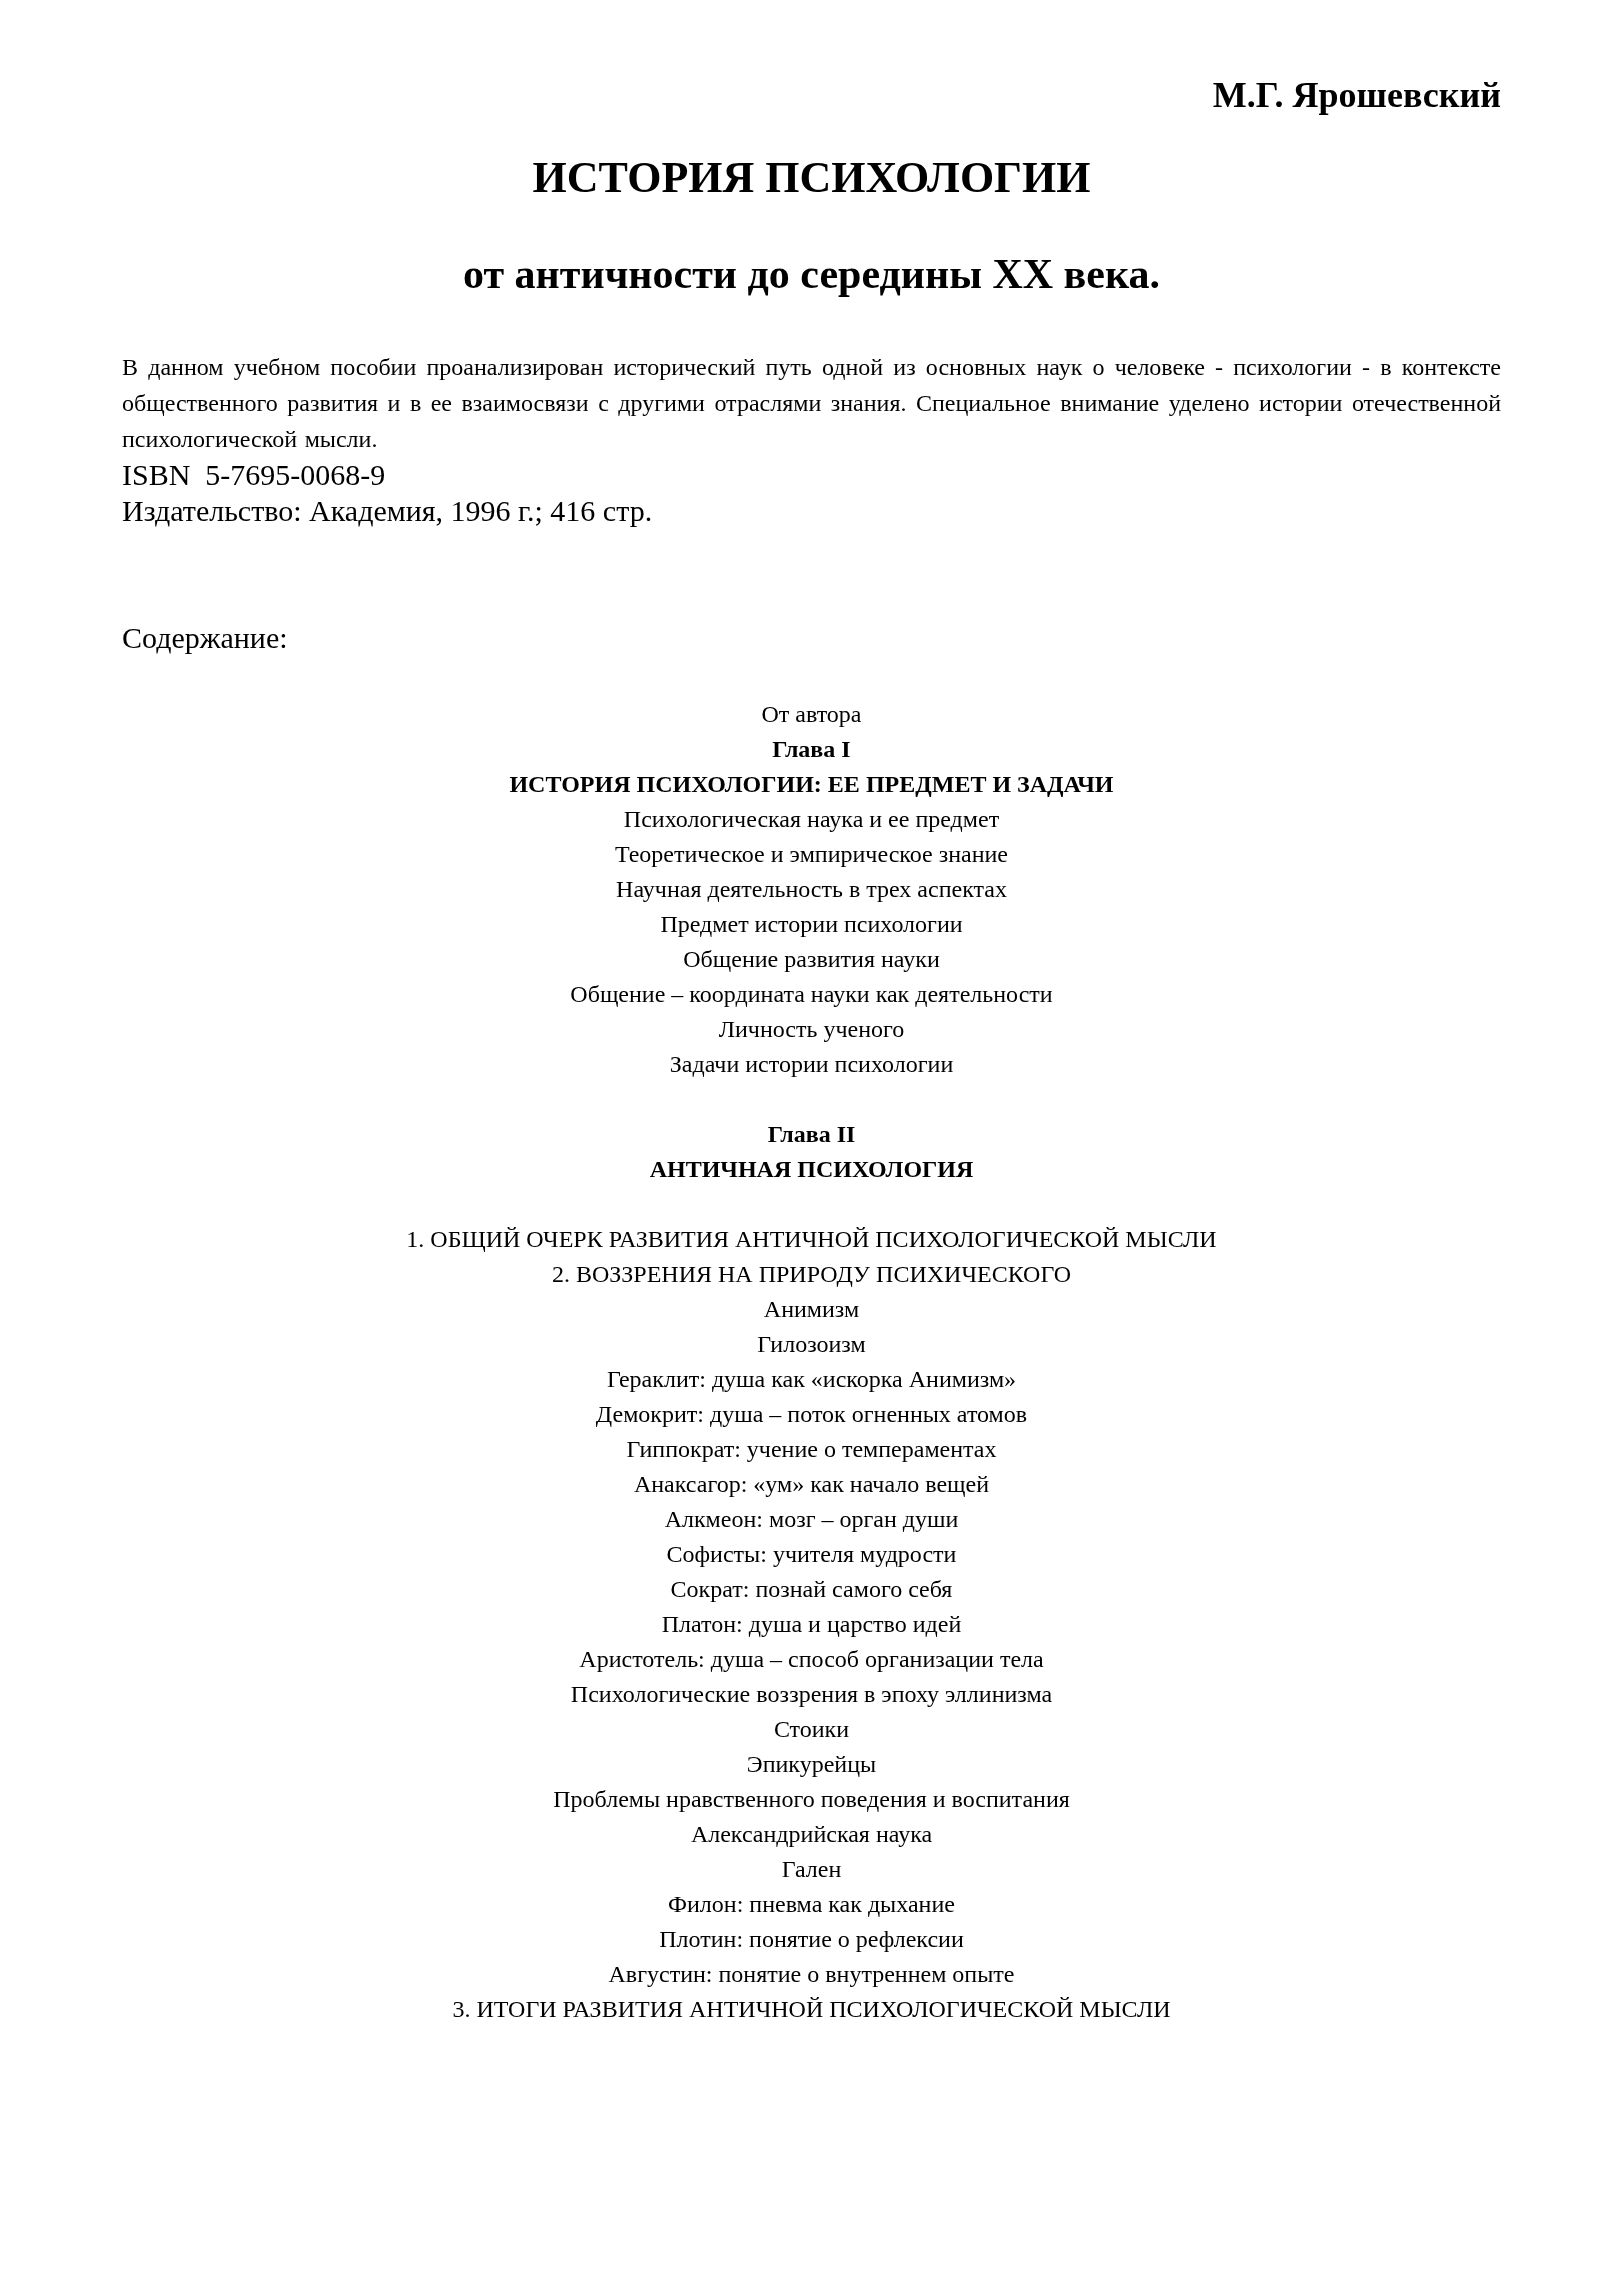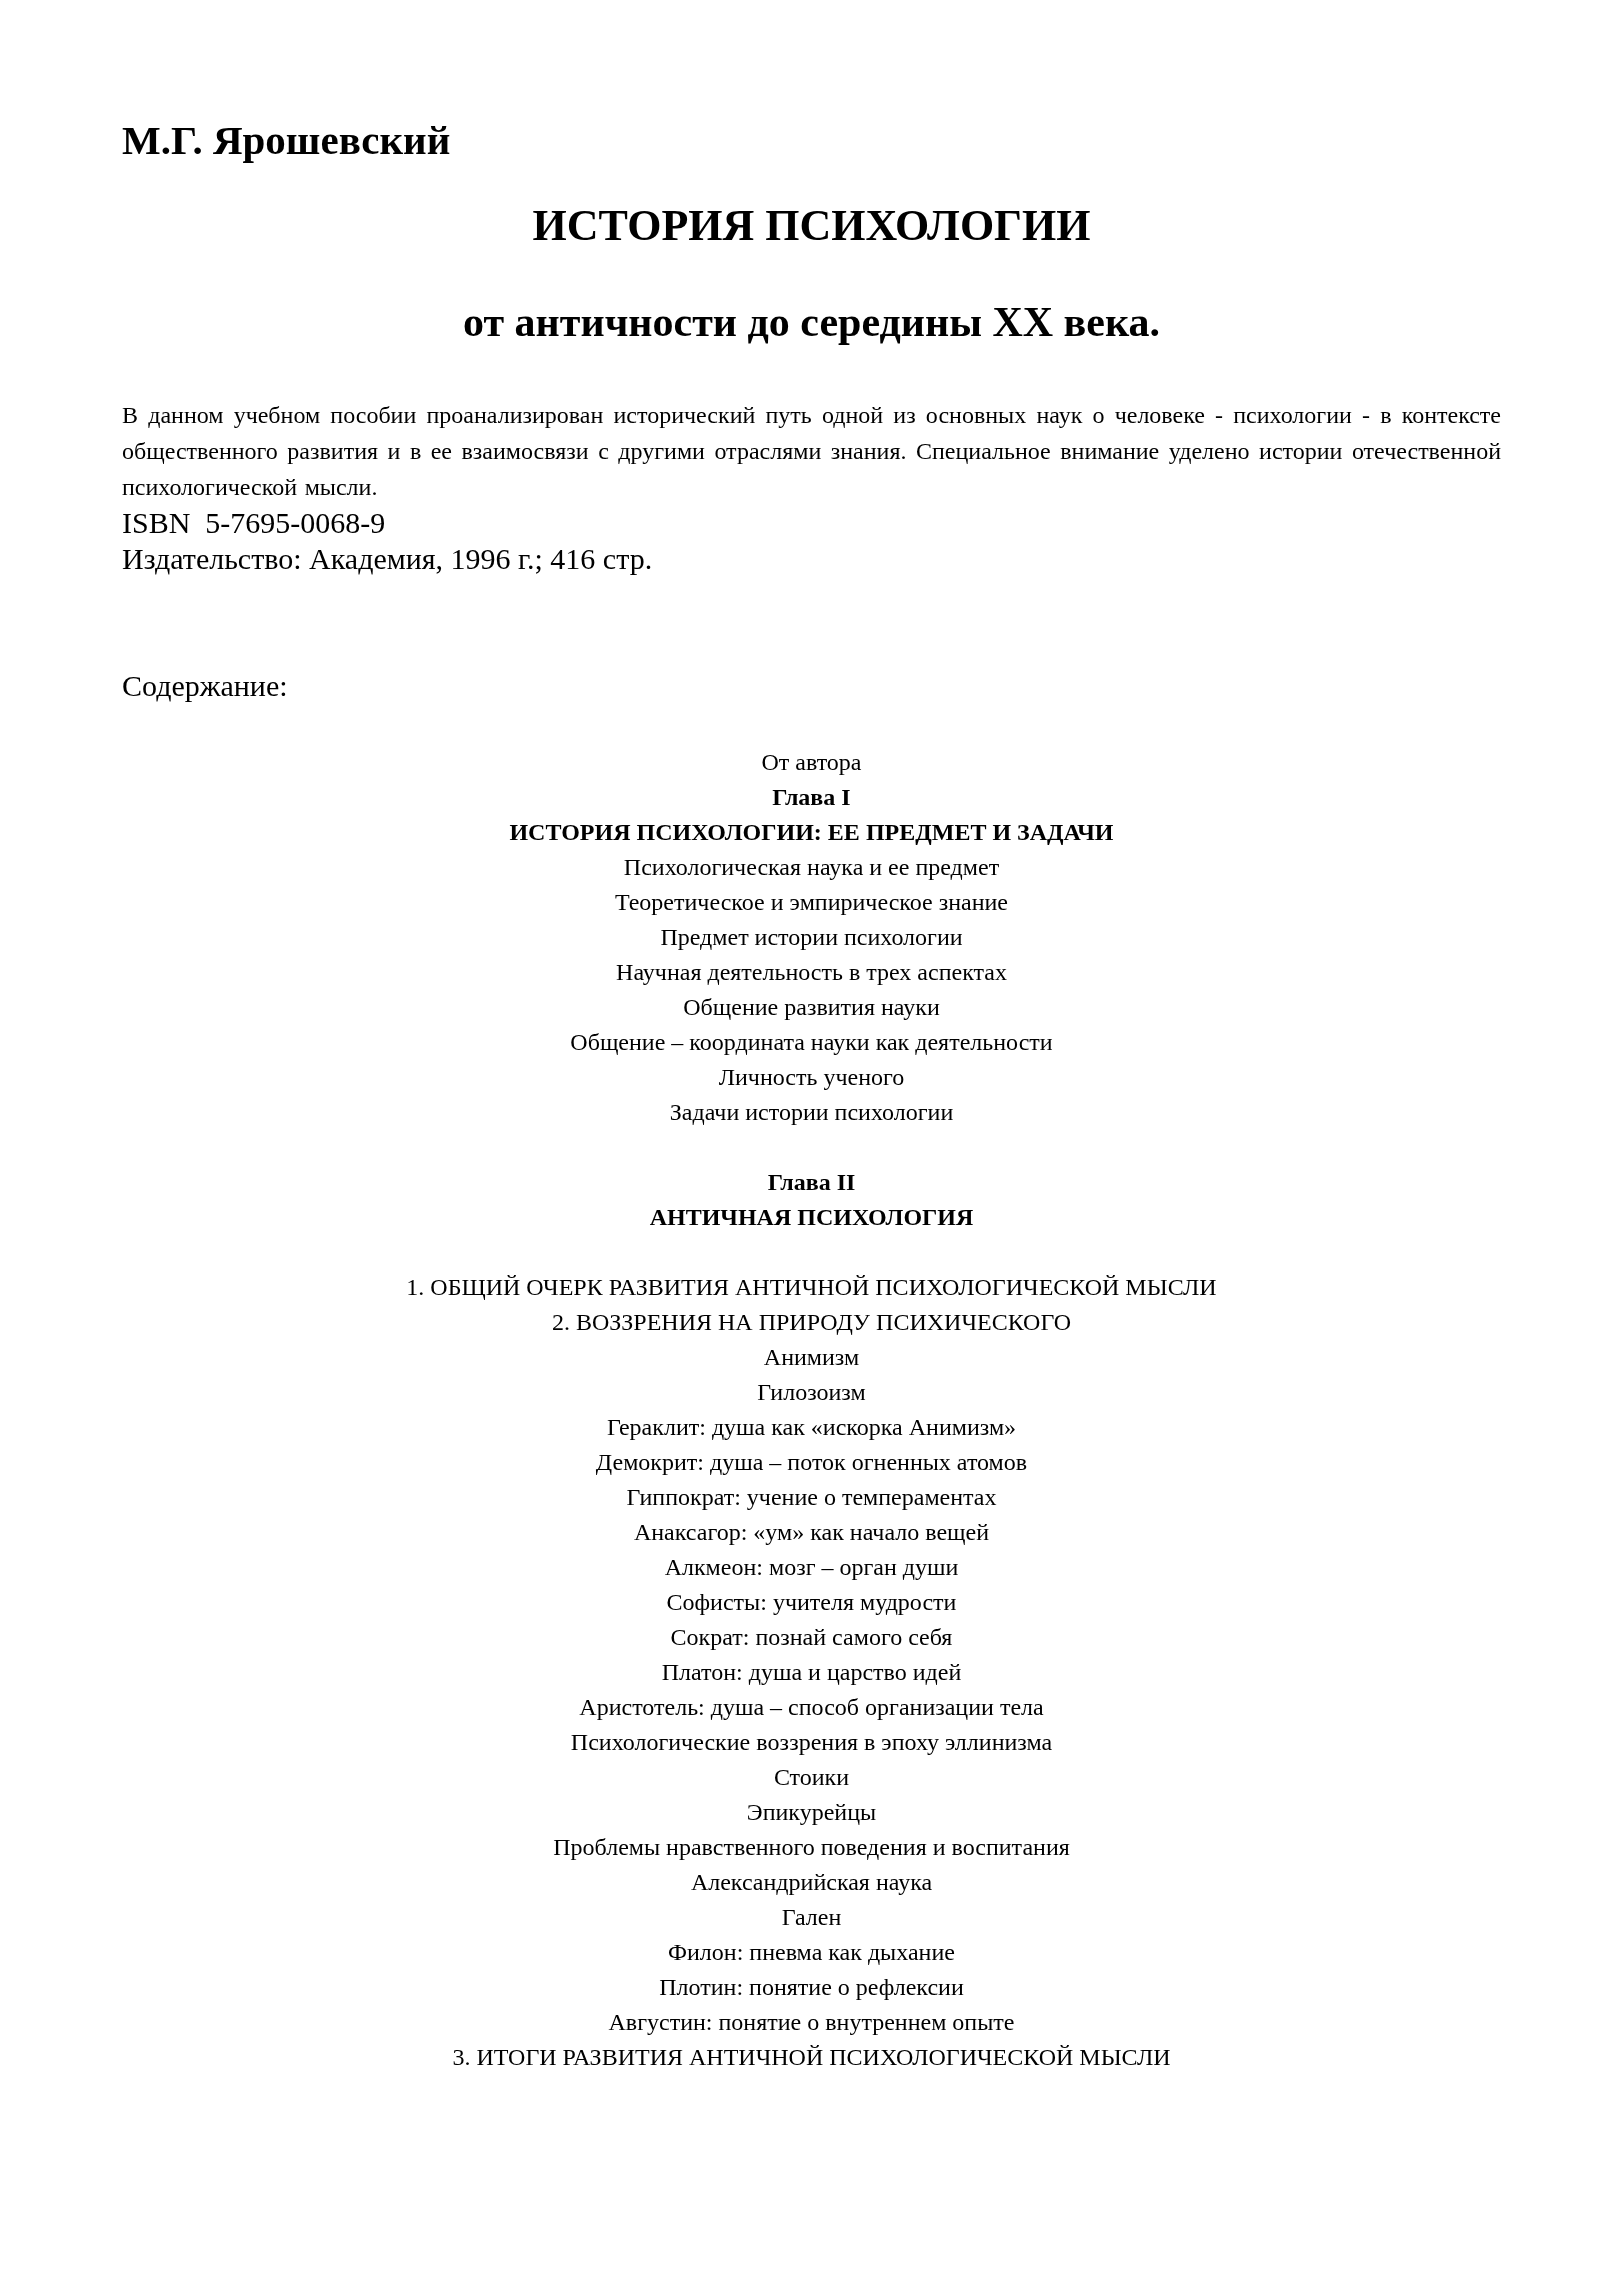--- a/index.html
+++ b/index.html
@@ -13,25 +13,25 @@
     height: 2295px;
     margin: 0 auto;
     background: #ffffff;
     color: #000000;
     font-family: "Liberation Serif", "DejaVu Serif", serif;
     box-sizing: border-box;
     padding: 0 122px;
     overflow: hidden;
   }
   .title-author {
-    margin-top: 116px;
-    font-size: 41px;
+    margin-top: 74px;
+    font-size: 36px;
     line-height: 1.2;
     font-weight: bold;
-    text-align: left;
+    text-align: right;
   }
   .title-main {
     margin-top: 35px;
     font-size: 44px;
     line-height: 1.2;
     font-weight: bold;
     text-align: center;
   }
   .title-sub {
     margin-top: 44px;
@@ -94,22 +94,22 @@
   <div class="meta-line">Издательство: Академия, 1996 г.; 416 стр.</div>
 
   <div class="contents-heading">Содержание:</div>
 
   <div class="toc">
       <div class="toc-item">От автора</div>
       <div class="toc-item bold">Глава I</div>
       <div class="toc-item bold">ИСТОРИЯ ПСИХОЛОГИИ: ЕЕ ПРЕДМЕТ И ЗАДАЧИ</div>
       <div class="toc-item">Психологическая наука и ее предмет</div>
       <div class="toc-item">Теоретическое и эмпирическое знание</div>
+      <div class="toc-item">Научная деятельность в трех аспектах</div>
       <div class="toc-item">Предмет истории психологии</div>
-      <div class="toc-item">Научная деятельность в трех аспектах</div>
       <div class="toc-item">Общение развития науки</div>
       <div class="toc-item">Общение – координата науки как деятельности</div>
       <div class="toc-item">Личность ученого</div>
       <div class="toc-item">Задачи истории психологии</div>
       <div class="toc-item bold gap">Глава II</div>
       <div class="toc-item bold">АНТИЧНАЯ ПСИХОЛОГИЯ</div>
       <div class="toc-item gap">1. ОБЩИЙ ОЧЕРК РАЗВИТИЯ АНТИЧНОЙ ПСИХОЛОГИЧЕСКОЙ МЫСЛИ</div>
       <div class="toc-item">2. ВОЗЗРЕНИЯ НА ПРИРОДУ ПСИХИЧЕСКОГО</div>
       <div class="toc-item">Анимизм</div>
       <div class="toc-item">Гилозоизм</div>

